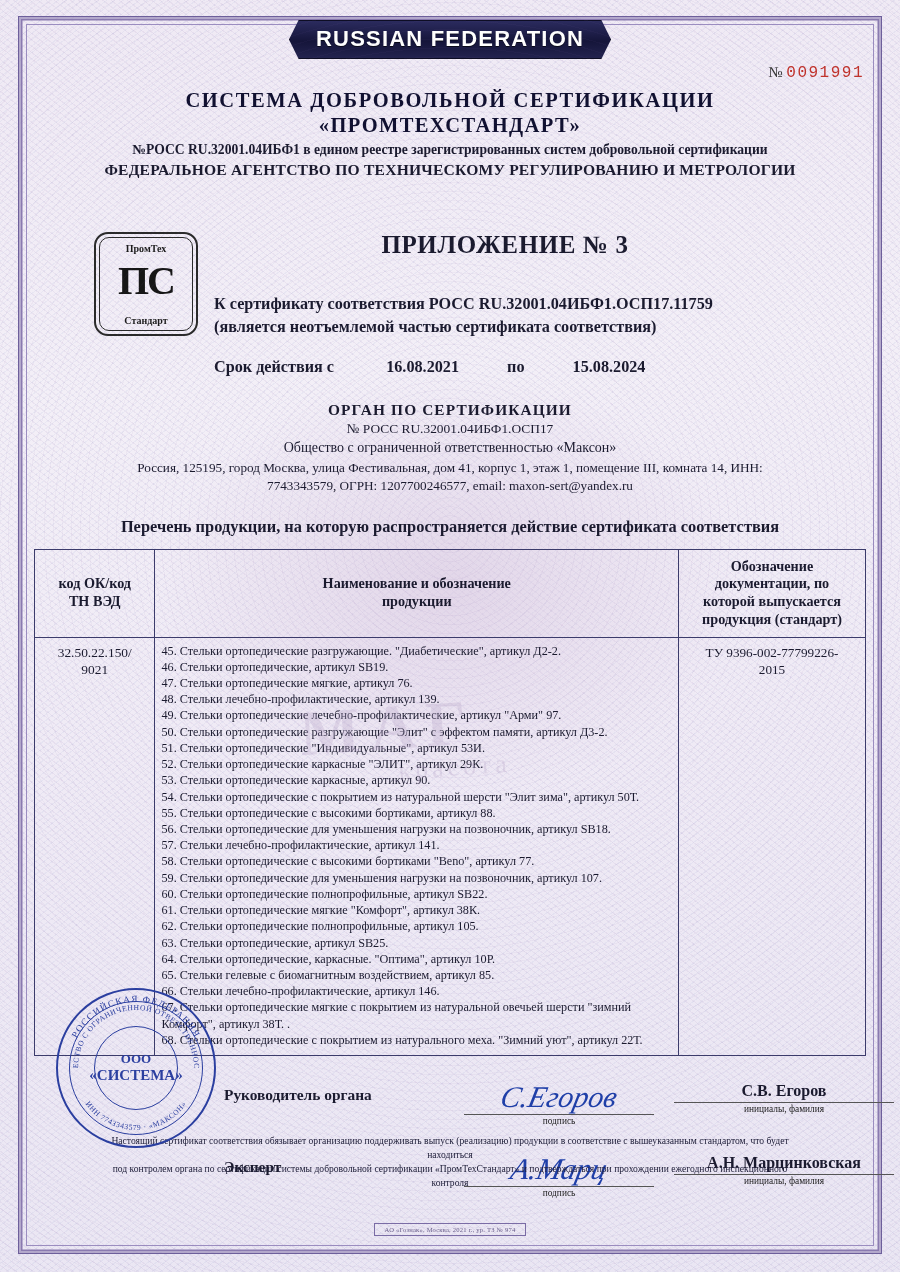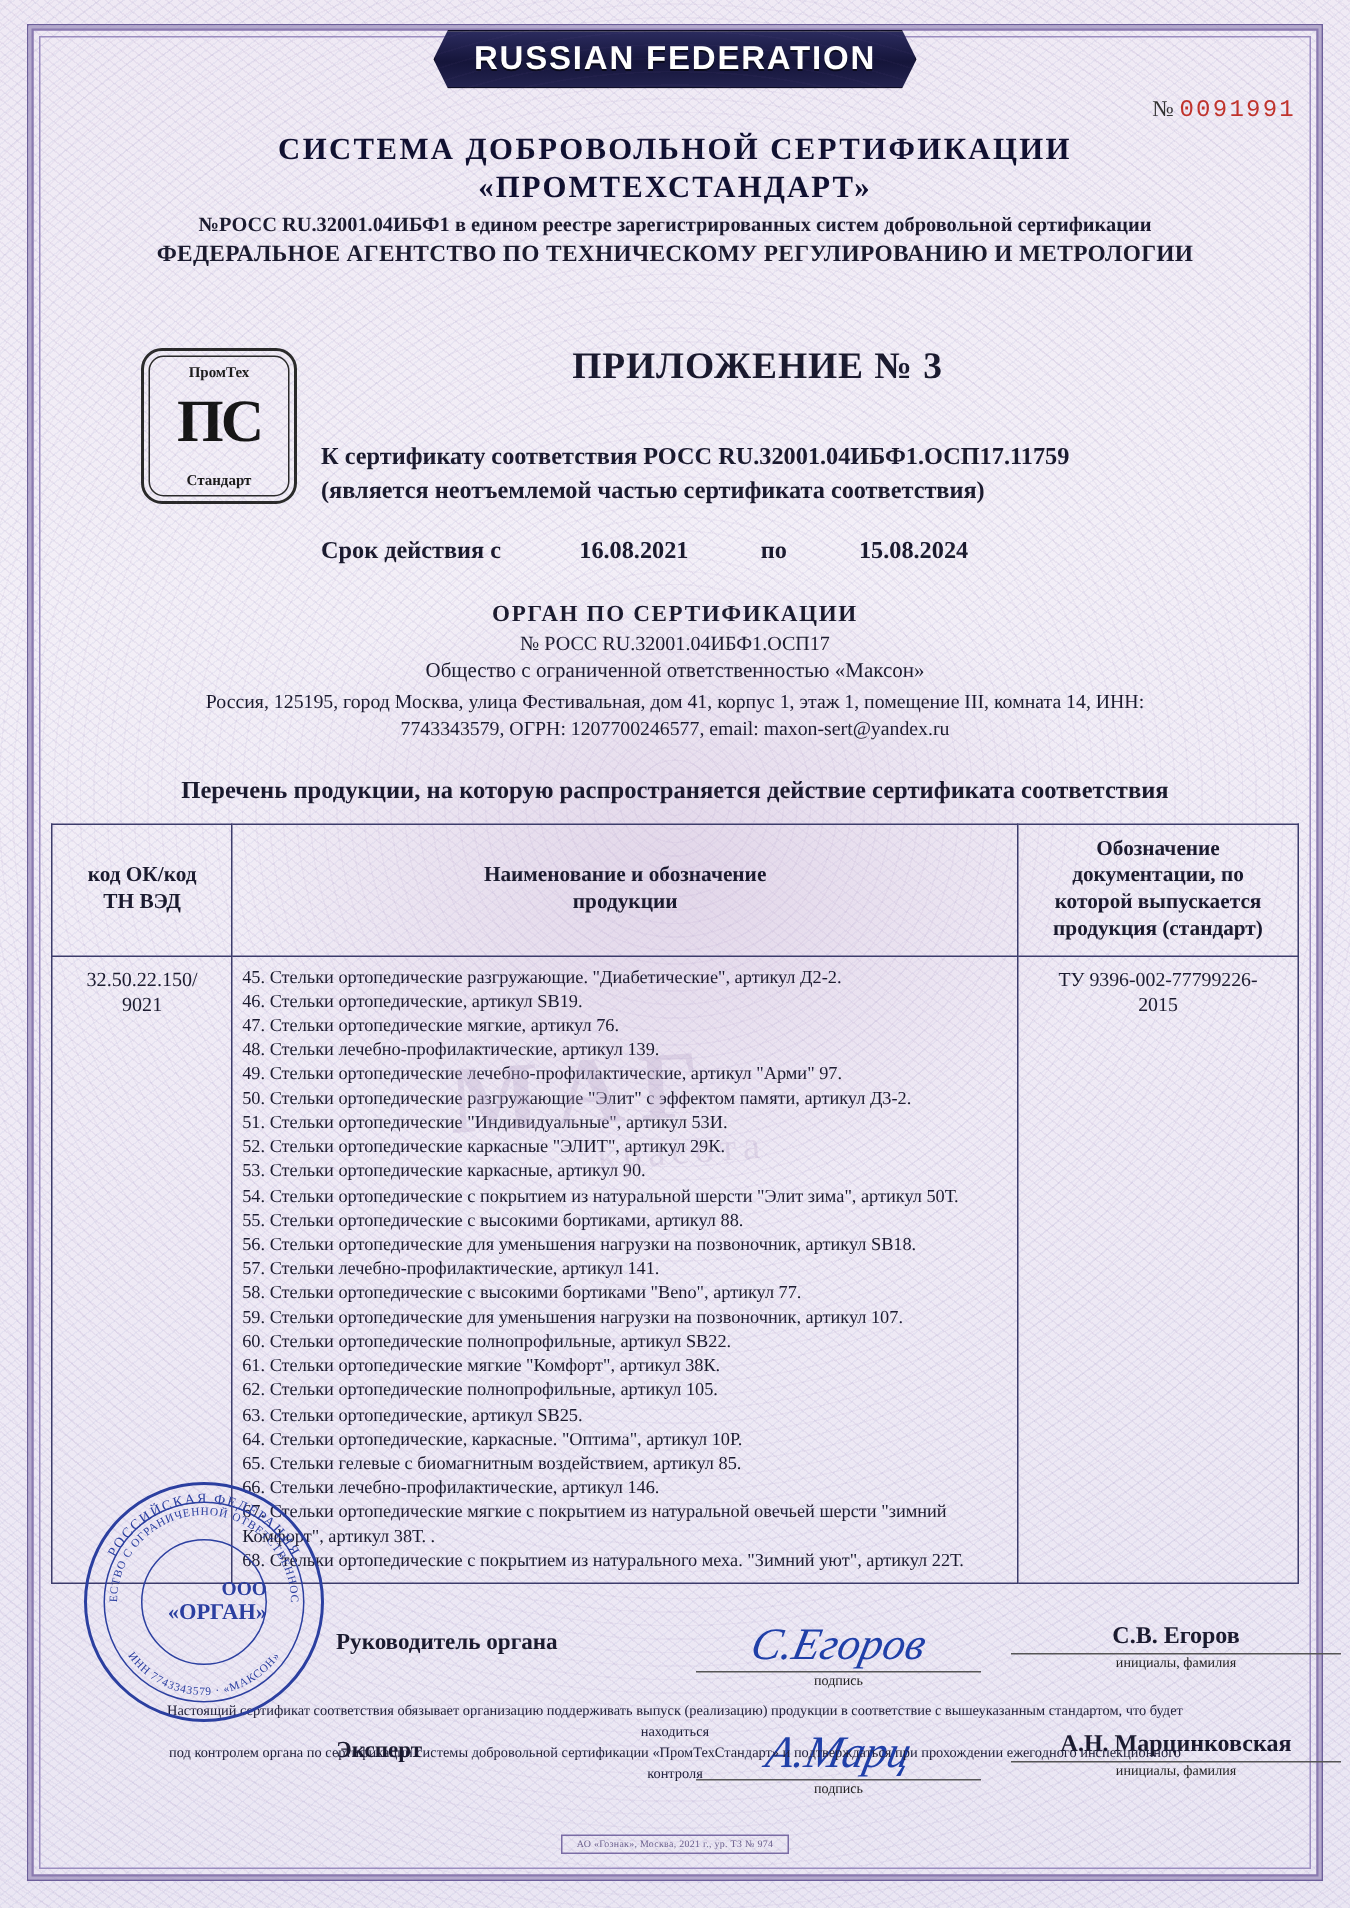--- a/index.html
+++ b/index.html
@@ -342,21 +342,21 @@
     border: 1.6px solid #2b3fa0;
   }
   .stamp .c.o { inset: 0; border-width: 2.2px; }
   .stamp .c.m { inset: 13px; }
   .stamp .c.i { inset: 38px; border-width: 1.4px; }
   .stamp .center {
     position: absolute;
     inset: 38px;
     display: flex;
     flex-direction: column;
-    align-items: flex-end;
+    align-items: center;
     justify-content: center;
     font-family: "Liberation Serif", serif;
     font-weight: bold;
     text-align: center;
     line-height: 1.15;
   }
   .stamp .center .l1 { font-size: 13px; }
   .stamp .center .l2 { font-size: 15px; }
   .stamp .arc {
     position: absolute;
@@ -570,16 +570,16 @@
       </text>
       <text class="small">
         <textPath href="#arcTop2" startOffset="50%" text-anchor="middle">ОБЩЕСТВО С ОГРАНИЧЕННОЙ ОТВЕТСТВЕННОСТЬЮ</textPath>
       </text>
       <text class="small">
         <textPath href="#arcBottom" startOffset="50%" text-anchor="middle">ИНН 7743343579 · «МАКСОН»</textPath>
       </text>
     </svg>
     <div class="center">
       <div class="l1">ООО</div>
-      <div class="l2">«ОРГАН»</div>
+      <div class="l2">«СИСТЕМА»</div>
     </div>
   </div>
 </div>
 
 </body></html>

